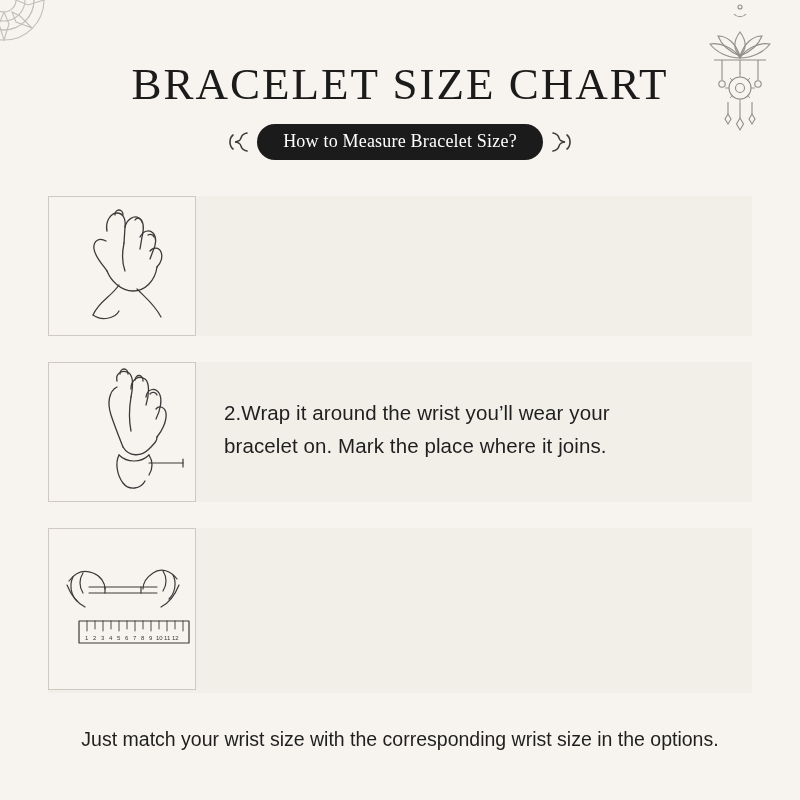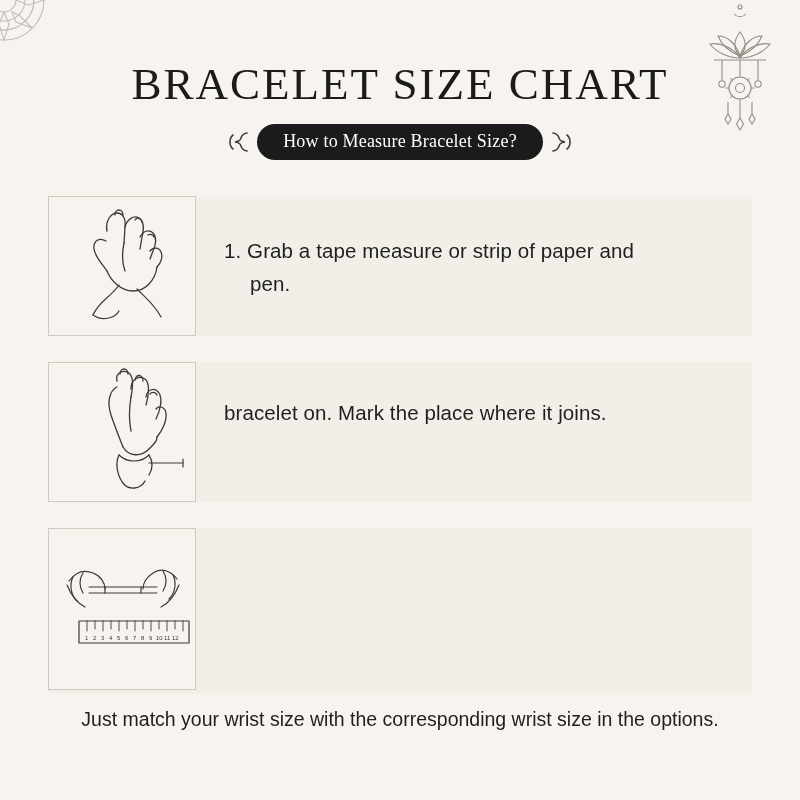--- a/index.html
+++ b/index.html
@@ -122,21 +122,21 @@
 
   
   .step-1 .step-text { text-indent: 0; }
   .step-1 .step-text .l2 { display: block; padding-left: 26px; }
   .step-2 .step-text .l2 { display: block; padding-left: 0px; }
 
   
   .footer {
     position: absolute;
     left: 0;
-    top: 708px;
+    top: 728px;
     width: 800px;
     text-align: center;
     font-size: 19.5px;
     color: #1f1f1f;
   }
 
   svg { display: block; }
 </style>
 </head>
 <body>
@@ -254,24 +254,20 @@
             <path d="M66 18 a4 5 0 0 1 8 0"></path>
             <path d="M86 23 a4 5 0 0 1 7 2"></path>
             <path d="M99 38 a4 4 0 0 1 6 2"></path>
 
             <path d="M70 88 C62 100 50 104 44 118" stroke-width="1.2"></path>
             <path d="M88 92 C98 102 106 108 112 120" stroke-width="1.2"></path>
             <path d="M44 118 C52 124 66 122 70 114" stroke-width="1.2"></path>
           </g>
         </svg>
       </div>
-      <div class="step-text">
-        <span class="ind">1. Grab a tape measure or strip of paper and</span>
-        <span class="l2">pen.</span>
-      </div>
     </div>
 
     <div class="step step-2">
       <div class="thumb">
         <svg viewBox="0 0 148 138" width="148" height="138">
           <g fill="none" stroke="#3a3a3a" stroke-width="1.3" stroke-linecap="round" stroke-linejoin="round">
 
             <path d="M68 18 C66 10 74 6 80 10 C85 14 84 24 82 34"></path>
             <path d="M82 26 C82 16 90 12 96 16 C101 20 100 32 97 42"></path>
             <path d="M97 34 C98 26 106 24 110 30 C114 36 111 48 107 56"></path>
@@ -288,20 +284,21 @@
             <path d="M70 92 C78 100 92 100 100 92" stroke-width="1.2"></path>
             <path d="M70 92 C66 100 68 112 74 120 C80 128 92 126 96 118"></path>
             <path d="M100 92 C104 98 104 106 100 112"></path>
 
             <path d="M100 100 L134 100" stroke-width="1.2"></path>
             <path d="M134 96 L134 104" stroke-width="1.2"></path>
           </g>
         </svg>
       </div>
       <div class="step-text">
+        <span class="ind">2.Wrap it around the wrist you’ll wear your</span>
         <span class="l2">bracelet on. Mark the place where it joins.</span>
       </div>
     </div>
 
     <div class="step step-3">
       <div class="thumb">
         <svg viewBox="0 0 148 160" width="148" height="160">
           <g fill="none" stroke="#3a3a3a" stroke-width="1.2" stroke-linecap="round" stroke-linejoin="round">
 
             <path d="M20 52 C26 44 34 40 44 44 C52 47 56 54 56 60"></path>

